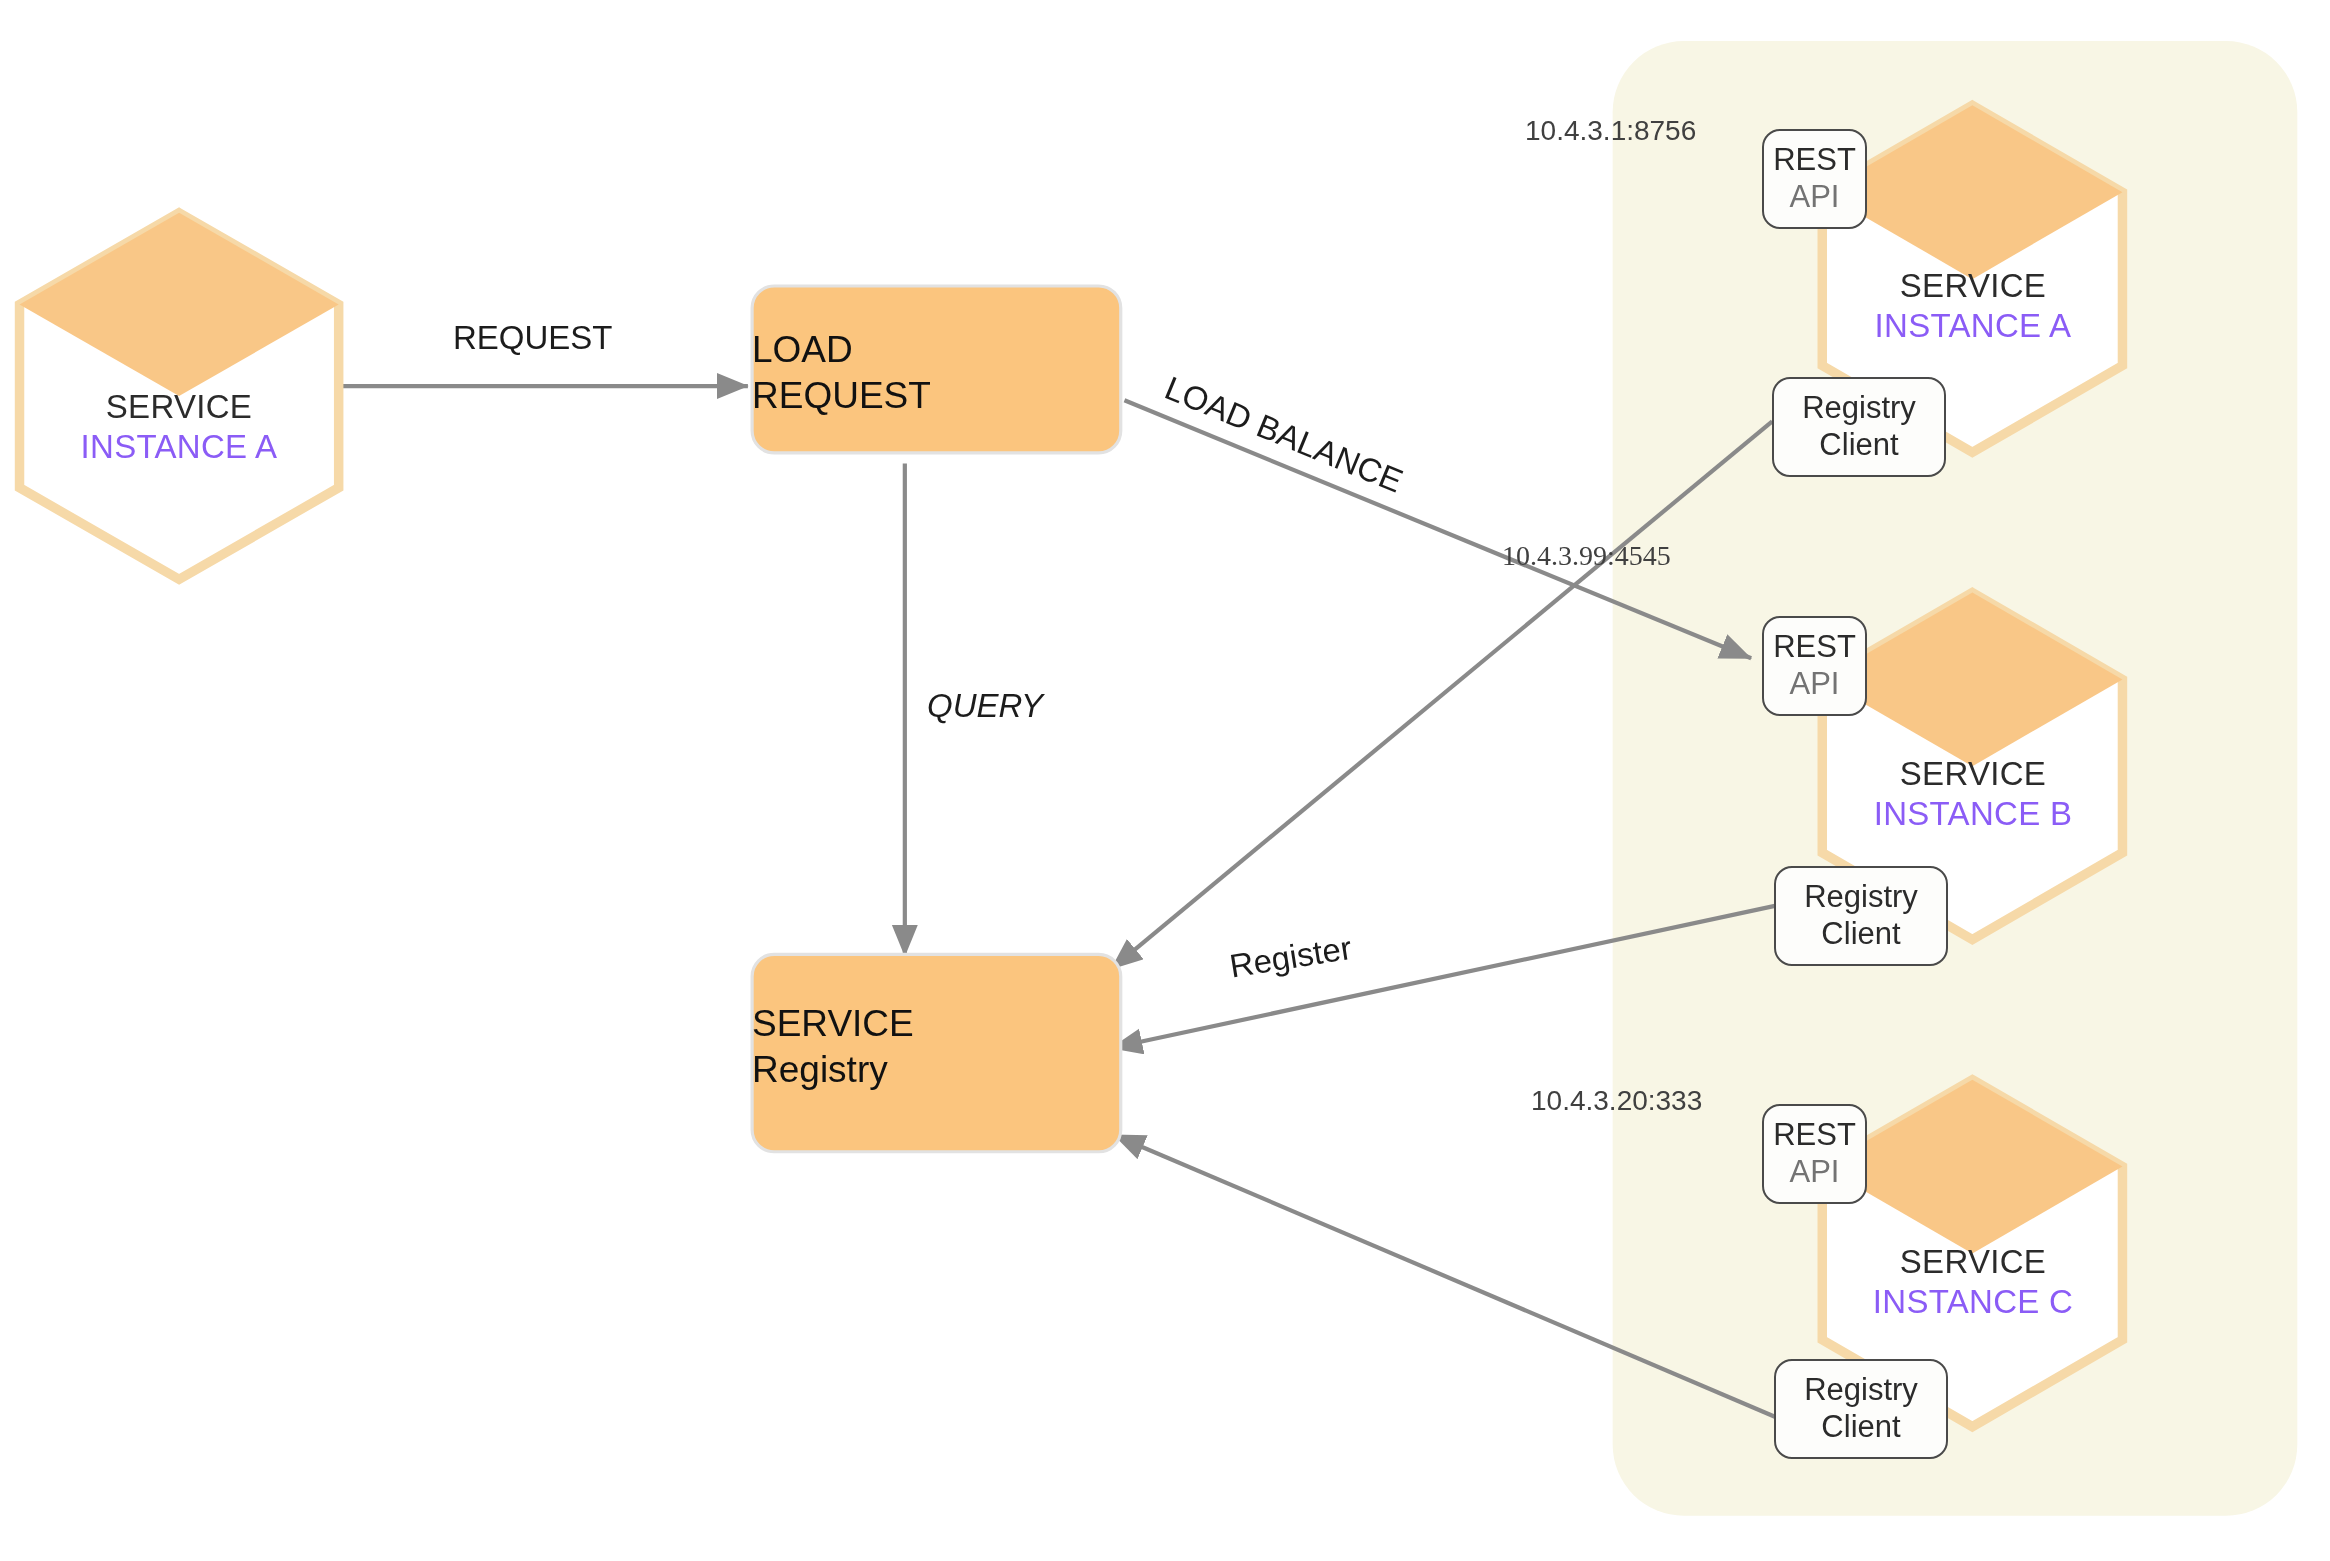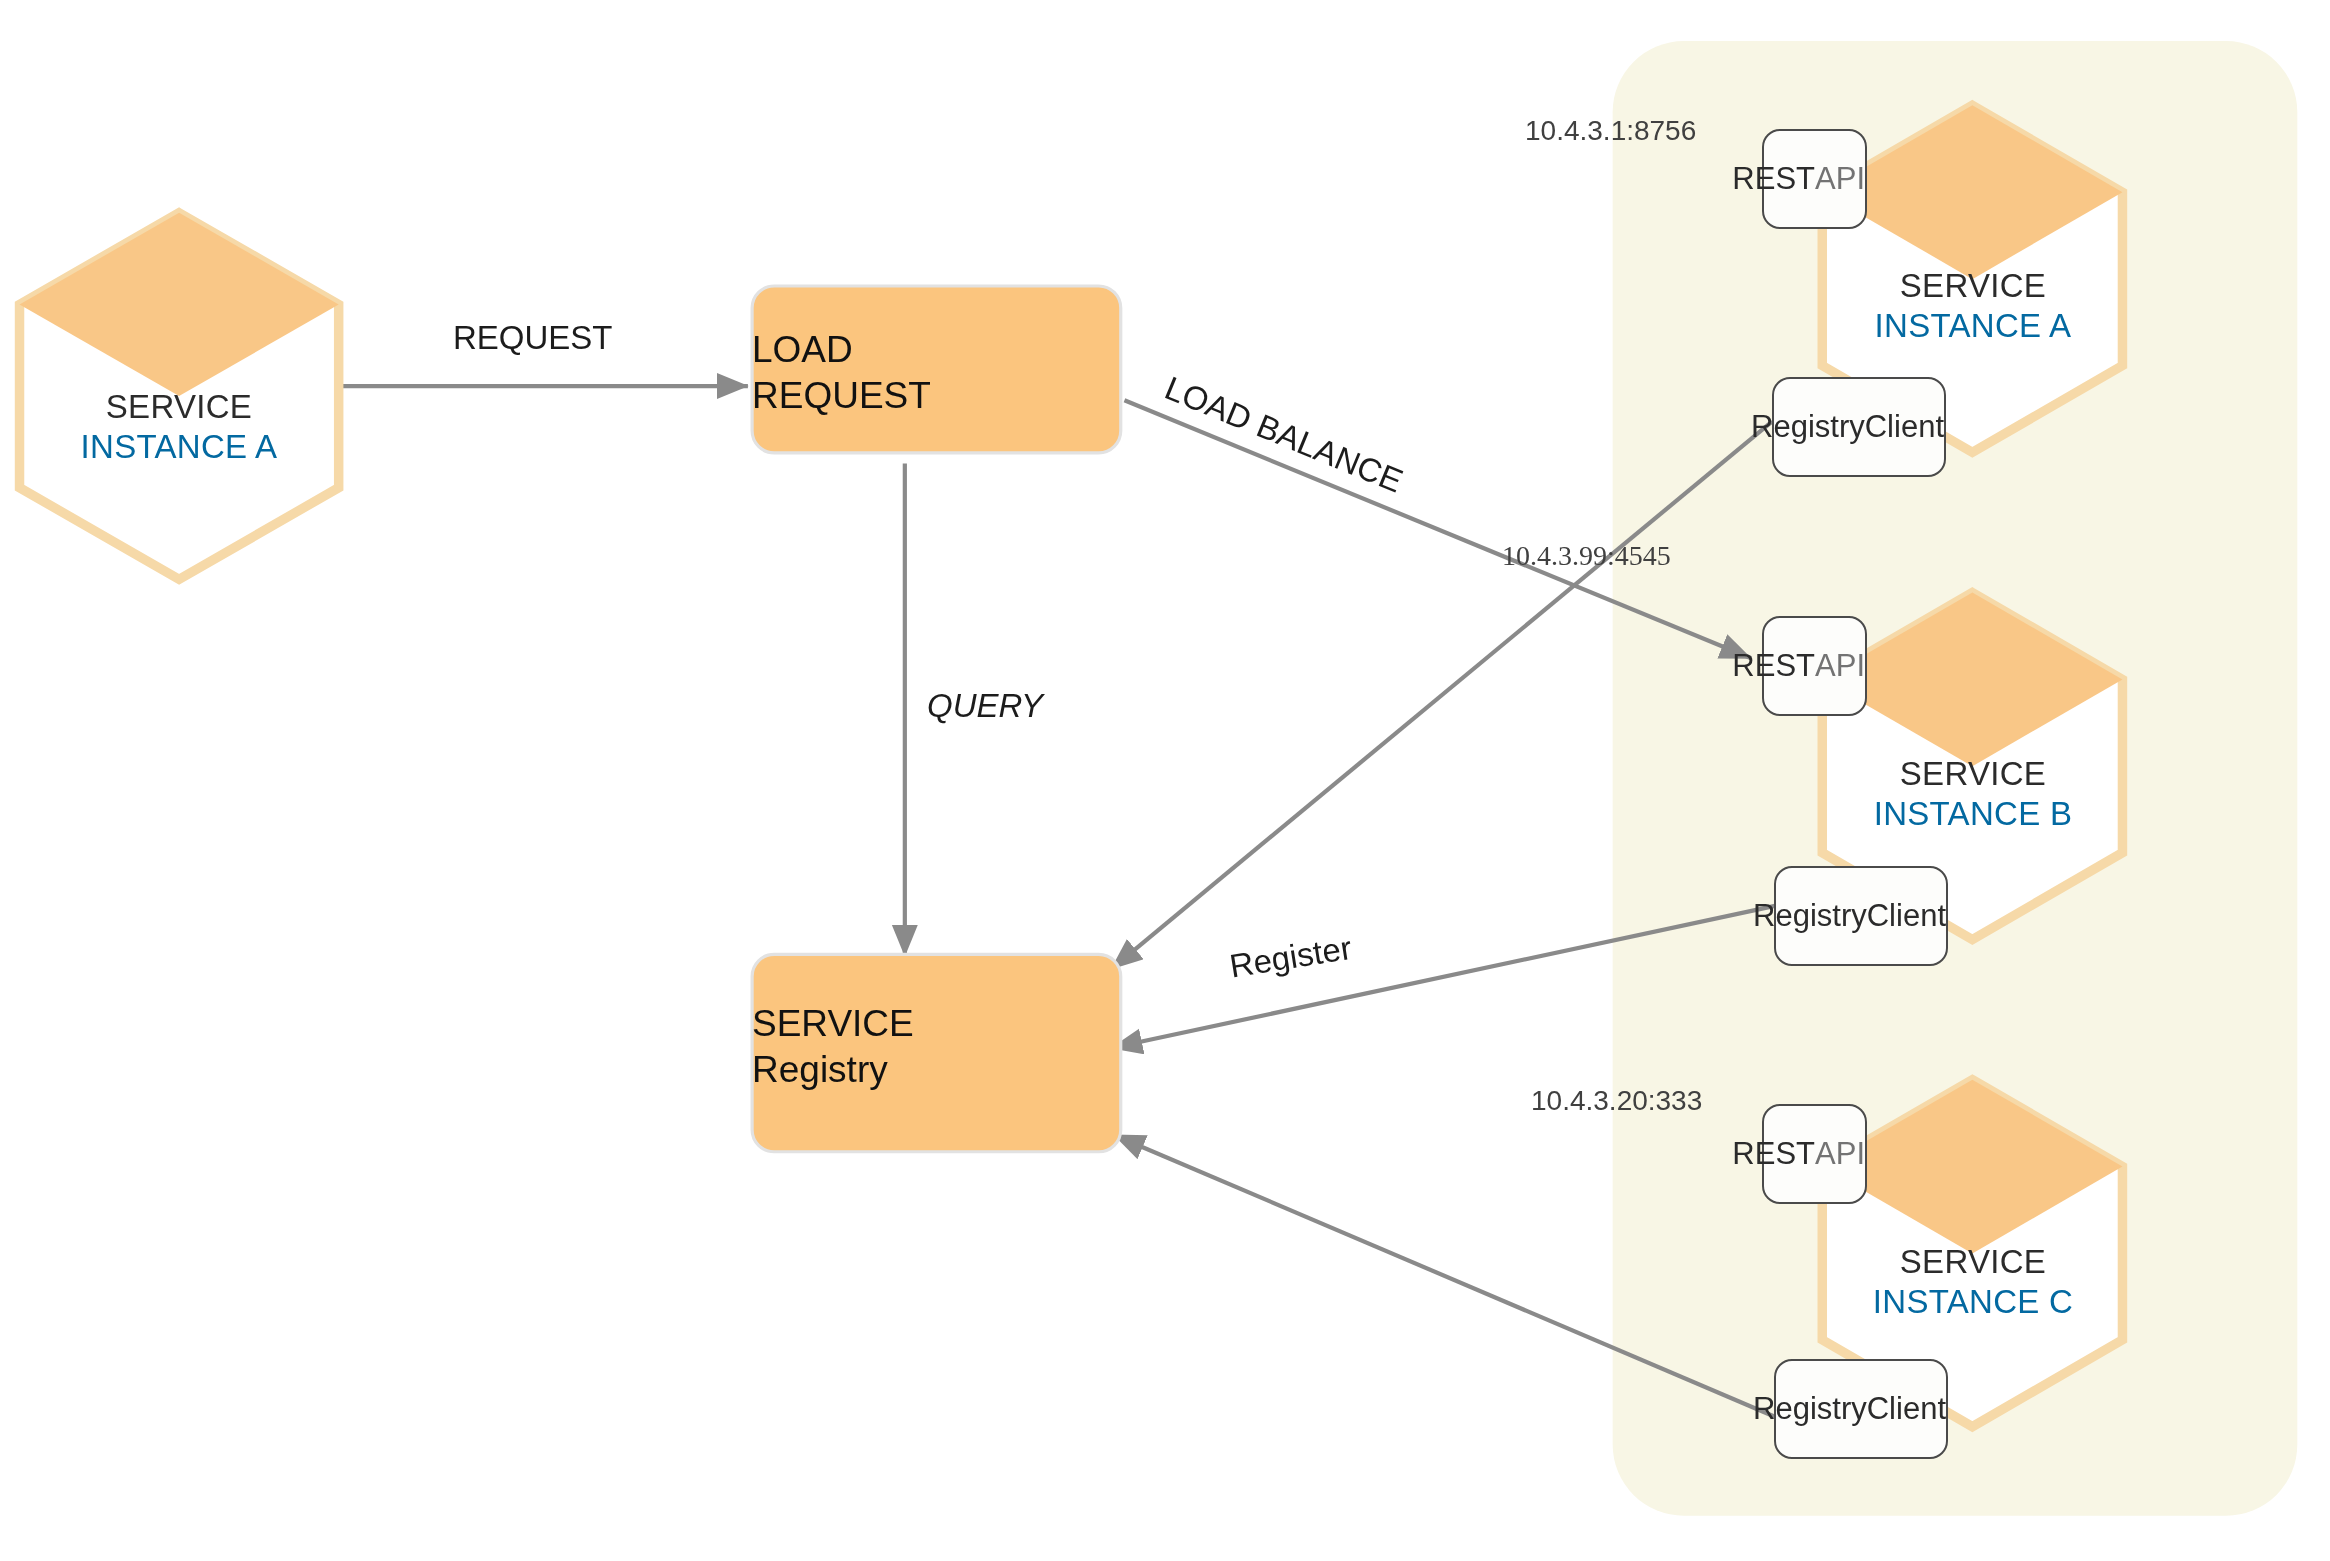--- a/index.html
+++ b/index.html
@@ -6,27 +6,27 @@
   #stage{
     position:relative;
     width:2330px;height:1561px;
     background:#ffffff;
     font-family:"Liberation Sans","DejaVu Sans",sans-serif;
     overflow:hidden;
   }
   #stage svg.layer{position:absolute;top:0;left:0;width:2330px;height:1561px;}
   .hexlabel{position:absolute;text-align:center;line-height:1.22;}
   .hexlabel .l1{display:block;font-size:33px;color:#2b2b2b;letter-spacing:0.3px;}
-  .hexlabel .l2{display:block;font-size:33px;color:#0369a1;letter-spacing:0.3px;}
+  .hexlabel .l2{display:block;font-size:33px;color:#8b5cf6;letter-spacing:0.3px;}
   .boxlabel{position:absolute;text-align:left;line-height:1.25;color:#111;}
   .boxlabel .b1,.boxlabel .b2{display:block;font-size:37px;}
   .badge{
     position:absolute;box-sizing:border-box;
     background:#fdfdfb;border:2.6px solid #4a4a4a;border-radius:18px;
-    display:flex;align-items:center;justify-content:flex-end;
+    display:flex;flex-direction:column;align-items:center;justify-content:center;
     line-height:1.18;
   }
   .badge .t1{font-size:31px;color:#2b2b2b;}
   .badge .t2{font-size:31px;color:#737373;}
   .badge.rc .t1,.badge.rc .t2{font-size:31px;color:#2b2b2b;}
   .iplabel{position:absolute;font-size:28px;color:#404040;white-space:nowrap;}
   .edgelabel{position:absolute;font-size:33px;color:#1c1c1c;white-space:nowrap;}
 </style>
 </head>
 <body>

